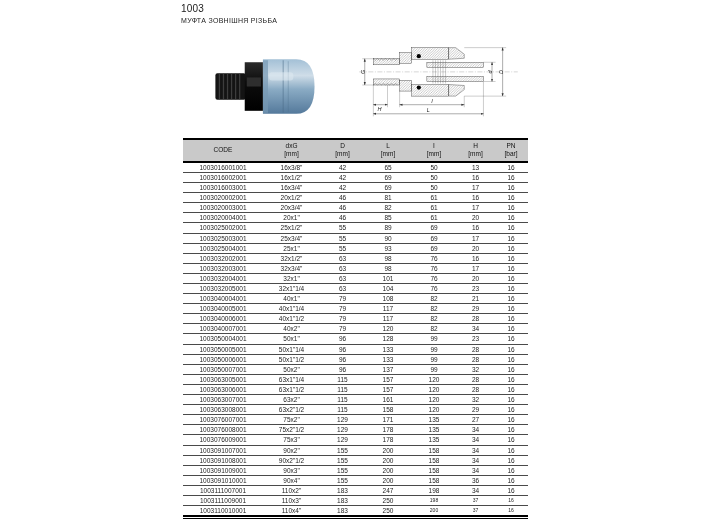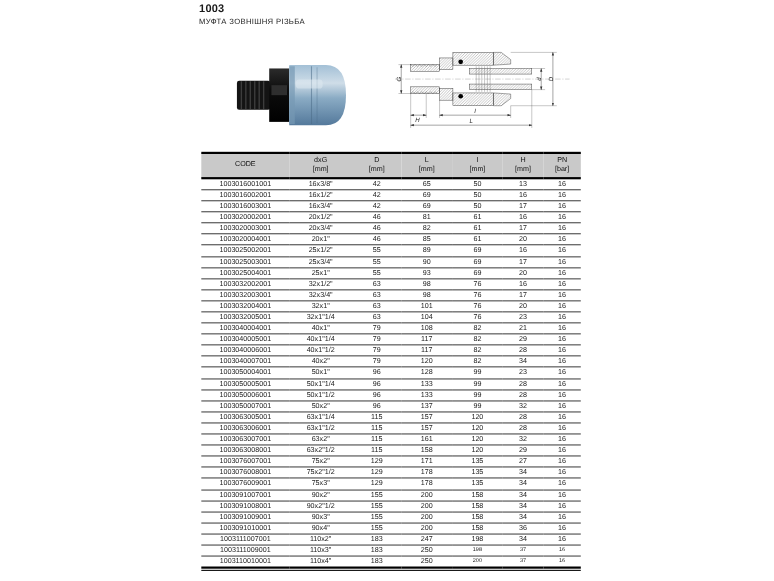--- a/index.html
+++ b/index.html
@@ -1,19 +1,19 @@
 <!DOCTYPE html>
 <html><head>
 <meta charset="utf-8">
 <style>
   html,body{margin:0;padding:0;background:#ffffff;}
   body{width:704px;height:528px;position:relative;overflow:hidden;
        font-family:"Liberation Sans","DejaVu Sans",sans-serif;color:#1a1a1a;}
 
-  .page-title{position:absolute;left:181px;top:3px;font-size:10px;font-weight:bold;letter-spacing:.2px;}
+  .page-title{position:absolute;left:181px;top:3px;font-size:10px;font-weight:normal;letter-spacing:.2px;}
   .page-subtitle{position:absolute;left:181px;top:17px;font-size:7px;color:#222;letter-spacing:.3px;}
 
   .photo-wrap{position:absolute;left:212px;top:42px;width:112px;height:86px;}
   .diagram-wrap{position:absolute;left:356px;top:34px;width:166px;height:101px;}
 
   .table-wrap{position:absolute;left:183px;top:138px;width:345px;border-bottom:1px solid #000;padding-bottom:1px;}
   table.spec{border-collapse:collapse;table-layout:fixed;width:345px;}
   table.spec th{background:#c9c9c9;border-top:2px solid #000;border-bottom:2px solid #000;
       font-size:6.5px;font-weight:normal;color:#111;padding:2px 0;line-height:1.3;text-align:center;}
   table.spec td{font-size:6.5px;color:#222;text-align:center;padding:0;height:9.1px;

